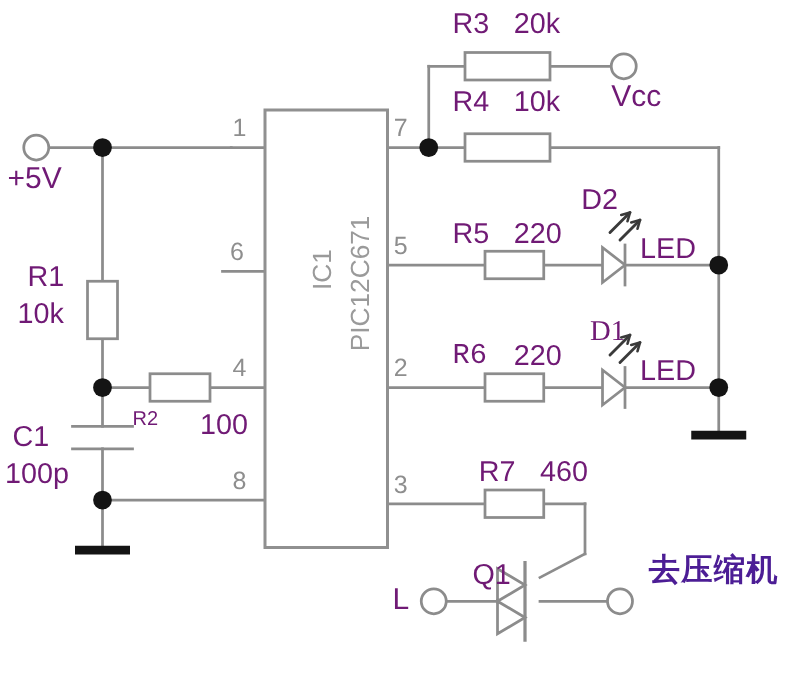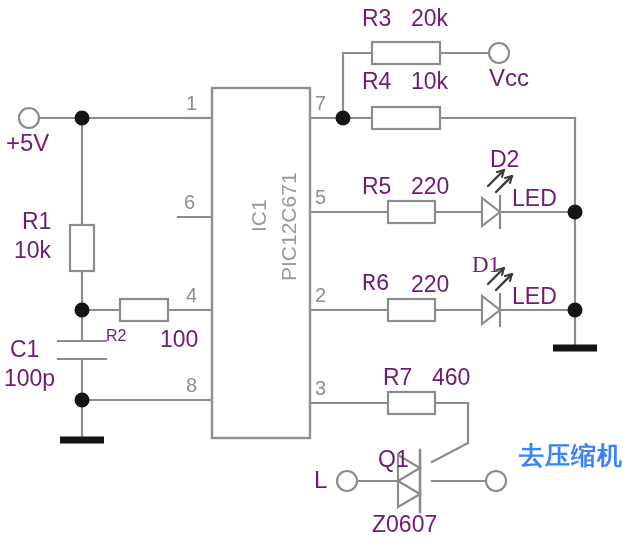--- a/index.html
+++ b/index.html
@@ -31,21 +31,21 @@
   }
   .pin-num {
     position: absolute;
     color: #8e8e8e;
     font-size: 20px;
     font-family: "Liberation Sans", sans-serif;
     line-height: 1;
   }
   .cjk {
     position: absolute;
-    color: #3b82f6;
+    color: #4c1d95;
     font-family: "DejaVu Sans", sans-serif;
     font-size: 25px;
     letter-spacing: 1px;
     white-space: pre;
     line-height: 1.18;
     font-weight: 700;
   }
   .ic-text {
     position: absolute;
     color: #9a9a9a;
@@ -206,24 +206,23 @@
 
   <div class="lbl" style="left:362px; top:273px; font-size:23px;font-family:Liberation Mono, monospace;">R6</div>
   <div class="lbl" style="left:411px; top:273px; font-size:23px;">220</div>
 
   <div class="lbl" style="left:383px; top:366px; font-size:23px;">R7</div>
   <div class="lbl" style="left:432px; top:366px; font-size:23px;">460</div>
 
   <div class="lbl" style="left:10px; top:338px; font-size:23px;">C1</div>
   <div class="lbl" style="left:4px; top:367px; font-size:23px;">100p</div>
 
-  <div class="lbl" style="left:490px; top:148px; font-size:23px;">D2</div>
+  <div class="lbl" style="left:465px; top:148px; font-size:23px;">D2</div>
   <div class="lbl" style="left:512px; top:187px; font-size:23px;">LED</div>
 
   <div class="lbl" style="left:472px; top:253px; font-size:23px;font-family:Liberation Serif, serif;">D1</div>
   <div class="lbl" style="left:512px; top:285px; font-size:23px;">LED</div>
 
   <div class="lbl" style="left:378px; top:448px; font-size:23px;">Q1</div>
-  <div class="lbl" style="left:372px; top:513px; font-size:23px;">Z0607</div>
 
   <div class="cjk" style="left:519px; top:441px;">去压缩机</div>
 
 </div>
 
 </body></html>

